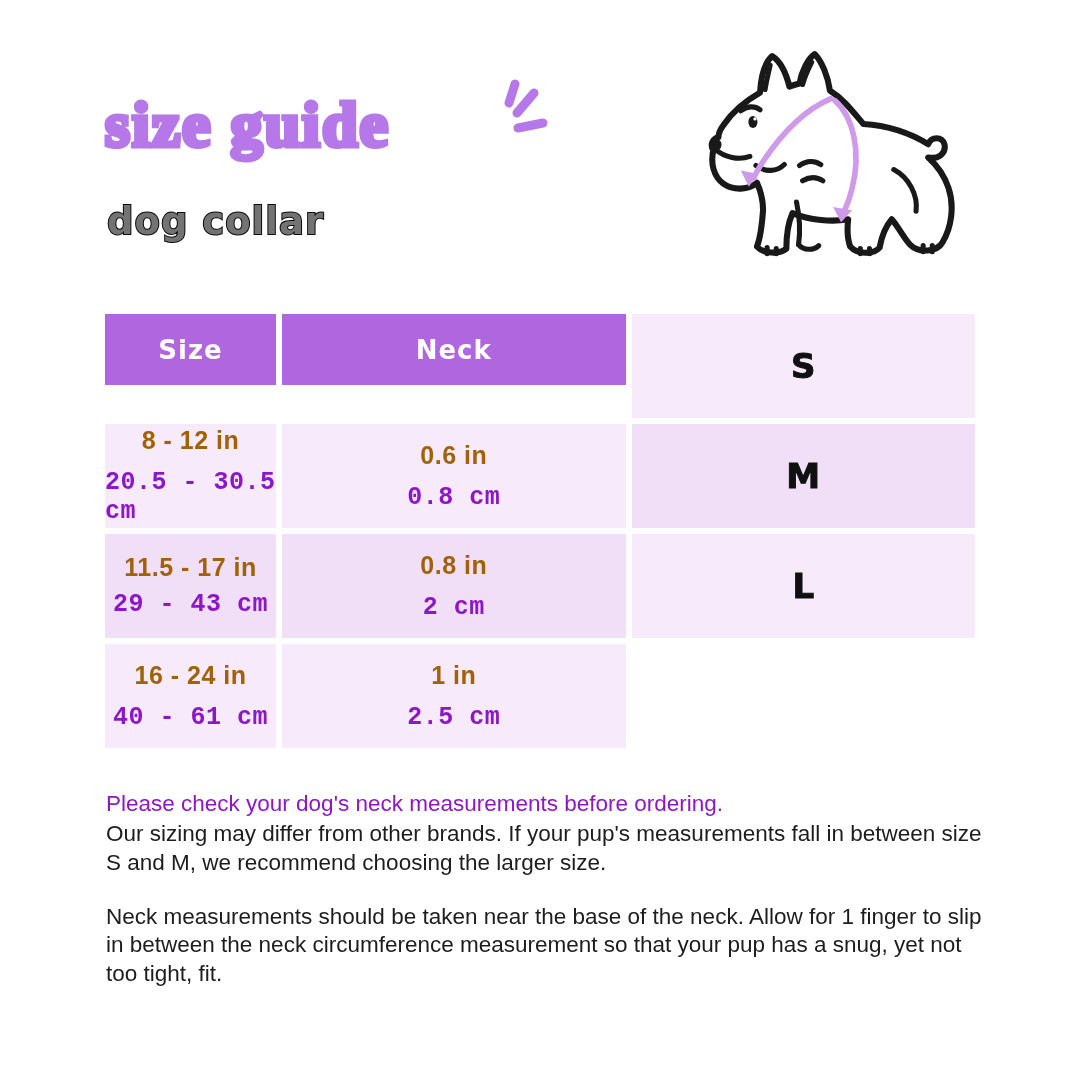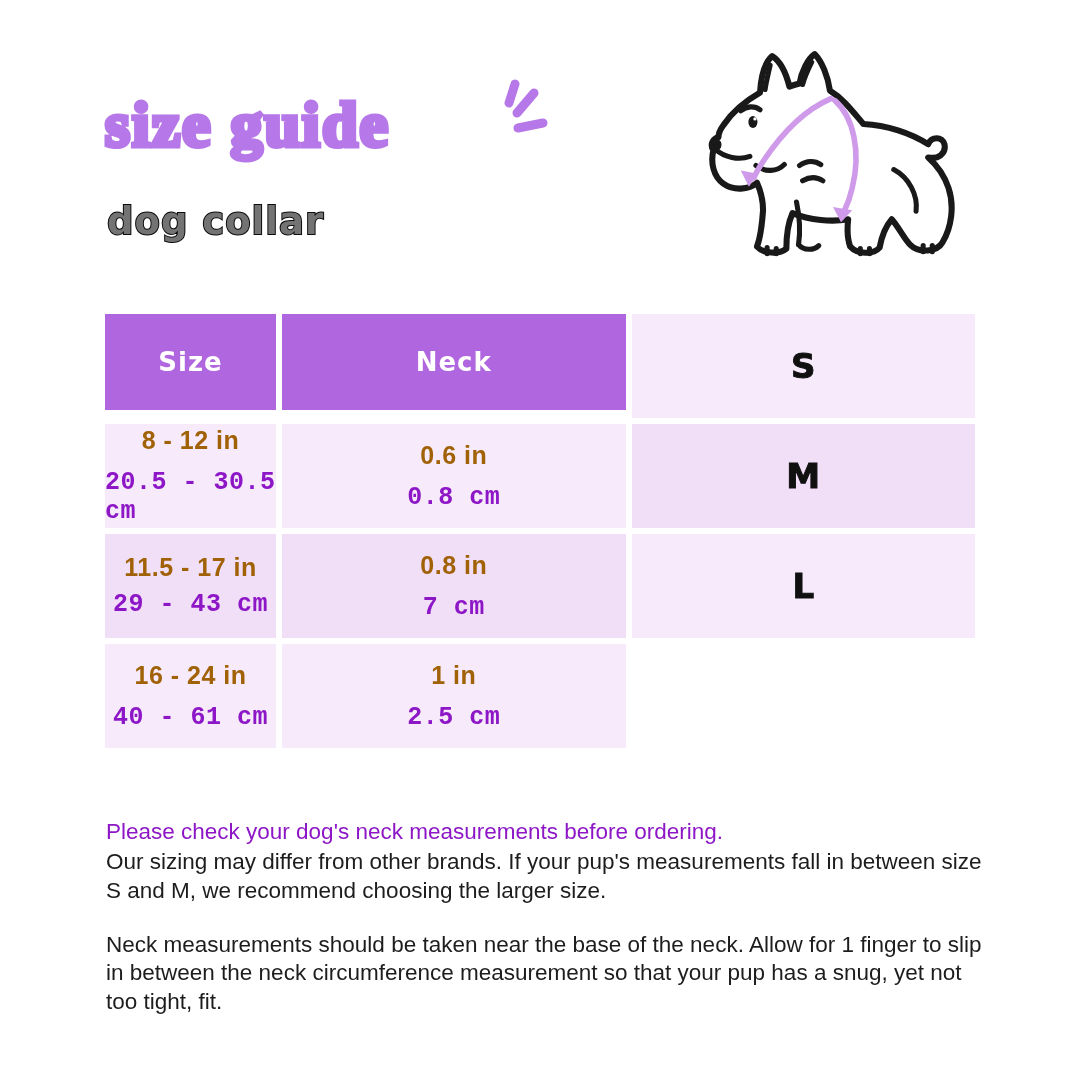--- a/index.html
+++ b/index.html
@@ -49,21 +49,21 @@
   .dog{position:absolute;left:698px;top:48px;width:274px;height:228px;}
 
   
   .size-table{
     position:absolute;left:105px;top:314px;width:870px;
     display:grid;
     grid-template-columns:171px 1fr 1fr;
     gap:6px;
   }
   .th{
-    height:96px;
+    height:71px;
     background:var(--header-purple,#b066de);
     color:#ffffff;
     display:flex;align-items:center;justify-content:center;
     font-family:"DejaVu Sans",sans-serif;
     font-weight:bold;font-size:26px;letter-spacing:1px;
   }
   .td{
     height:104px;
     background:var(--row-lavender,#f6eafb);
     display:flex;flex-direction:column;align-items:center;justify-content:center;
@@ -81,21 +81,20 @@
   .val-cm{
     font-family:Liberation Mono, monospace;
     font-weight:bold;font-size:25px;color:var(--deep-purple,#8d17c6);letter-spacing:0.5px;
   }
 
   
   .notes{
     position:absolute;left:106px;top:790px;width:880px;
     font-size:22.5px;line-height:1.26;color:var(--ink,#1d1d1d);
     font-family:"Liberation Sans",sans-serif;
-    margin-top:28px;
   }
   .note-highlight{color:var(--deep-purple,#8d17c6);}
   .note-body{margin-top:2px;}
   .note-body.second{margin-top:26px;}
 </style>
 </head>
 <body>
 
 <div class="canvas">
 
@@ -189,21 +188,21 @@
 
     <div class="td row-alt" style="background:var(--row-lavender-alt,#f1def7);">
       <span class="size-letter">M</span>
     </div>
     <div class="td" style="background:var(--row-lavender-alt,#f1def7);gap:8px;">
       <span class="val-in">11.5 - 17 in</span>
       <span class="val-cm">29 - 43 cm</span>
     </div>
     <div class="td" style="background:var(--row-lavender-alt,#f1def7);">
       <span class="val-in">0.8 in</span>
-      <span class="val-cm">7 cm</span>
+      <span class="val-cm">2 cm</span>
     </div>
 
     <div class="td">
       <span class="size-letter">L</span>
     </div>
     <div class="td">
       <span class="val-in">16 - 24 in</span>
       <span class="val-cm">40 - 61 cm</span>
     </div>
     <div class="td">

